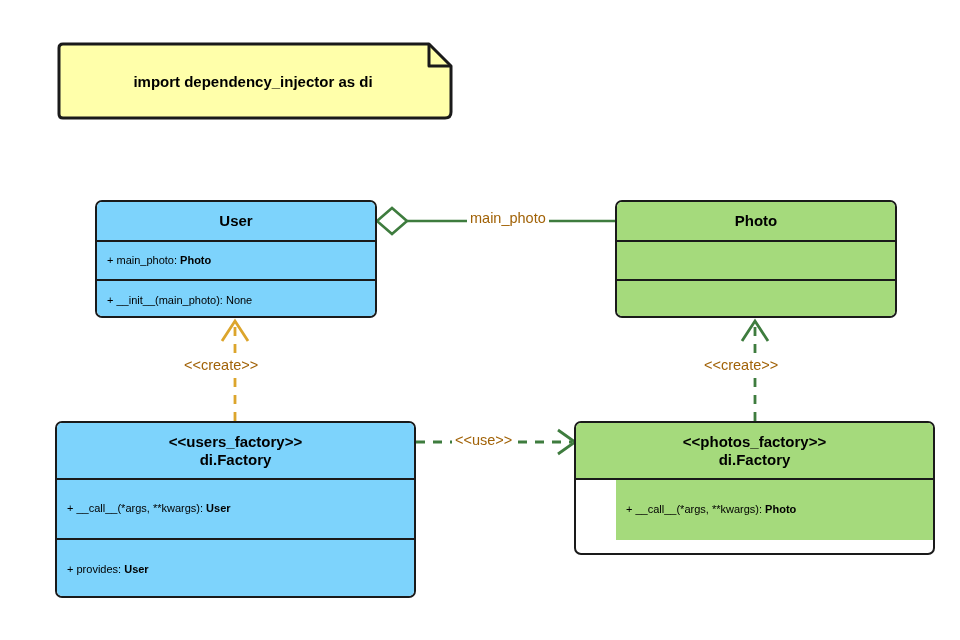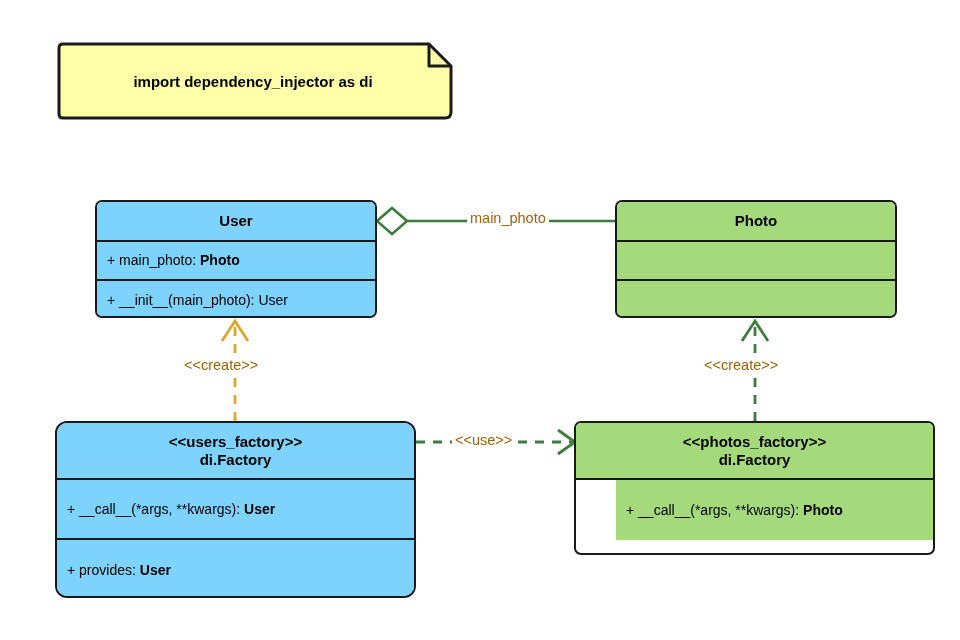--- a/index.html
+++ b/index.html
@@ -40,21 +40,21 @@
     border-radius: 7px;
     overflow: hidden;
     background: #ffffff;
   }
   .uml-class .compartment {
     box-sizing: border-box;
     border-bottom: 2.5px solid #1a1a1a;
     display: flex;
     align-items: center;
     padding: 0 10px;
-    font-size: 14px;
+    font-size: 11px;
     line-height: 1.2;
   }
   .uml-class .compartment:last-child {
     border-bottom: none;
   }
   .uml-class .compartment.head {
     justify-content: center;
     text-align: center;
     font-weight: bold;
     font-size: 15px;
@@ -144,33 +144,33 @@
   </div>
 
   <div class="uml-class" style="left:80px; top:200px; width:282px; height:118px;">
     <div class="compartment head fill-yellow" style="height:40px;">
       <span>User</span>
     </div>
     <div class="compartment fill-yellow" style="height:39px;">
       <span class="member"><span>+ </span><span>main_photo: </span><b>Photo</b></span>
     </div>
     <div class="compartment fill-yellow" style="height:39px;">
-      <span class="member"><span>+ </span><span>__init__(main_photo): User</span></span>
+      <span class="member"><span>+ </span><span>__init__(main_photo): None</span></span>
     </div>
   </div>
 
   <div class="uml-class" style="left:600px; top:200px; width:282px; height:118px;">
     <div class="compartment head fill-green" style="height:40px;">
       <span>Photo</span>
     </div>
     <div class="compartment fill-green" style="height:39px;"></div>
     <div class="compartment fill-green" style="height:39px;"></div>
   </div>
 
-  <div class="uml-class" style="left:40px; top:421px; width:361px; height:177px;border-radius:12px;">
+  <div class="uml-class" style="left:40px; top:421px; width:361px; height:177px;">
     <div class="compartment head fill-yellow" style="height:57px;">
       <span class="stereo">&lt;&lt;users_factory&gt;&gt;</span>
       <span>di.Factory</span>
     </div>
     <div class="compartment fill-yellow" style="height:60px;">
       <span class="member"><span>+ </span><span>__call__(*args, **kwargs): </span><b>User</b></span>
     </div>
     <div class="compartment fill-yellow" style="height:60px;">
       <span class="member"><span>+ </span><span>provides: </span><b>User</b></span>
     </div>

